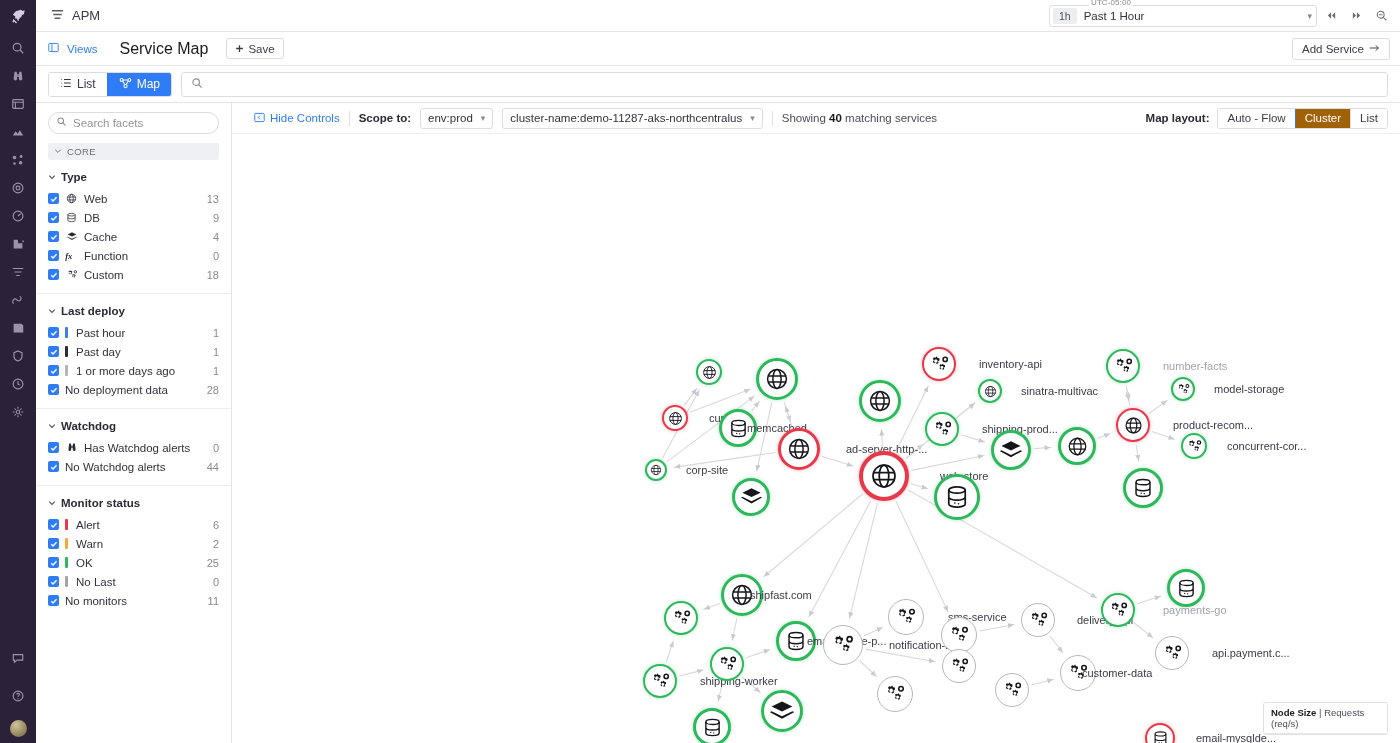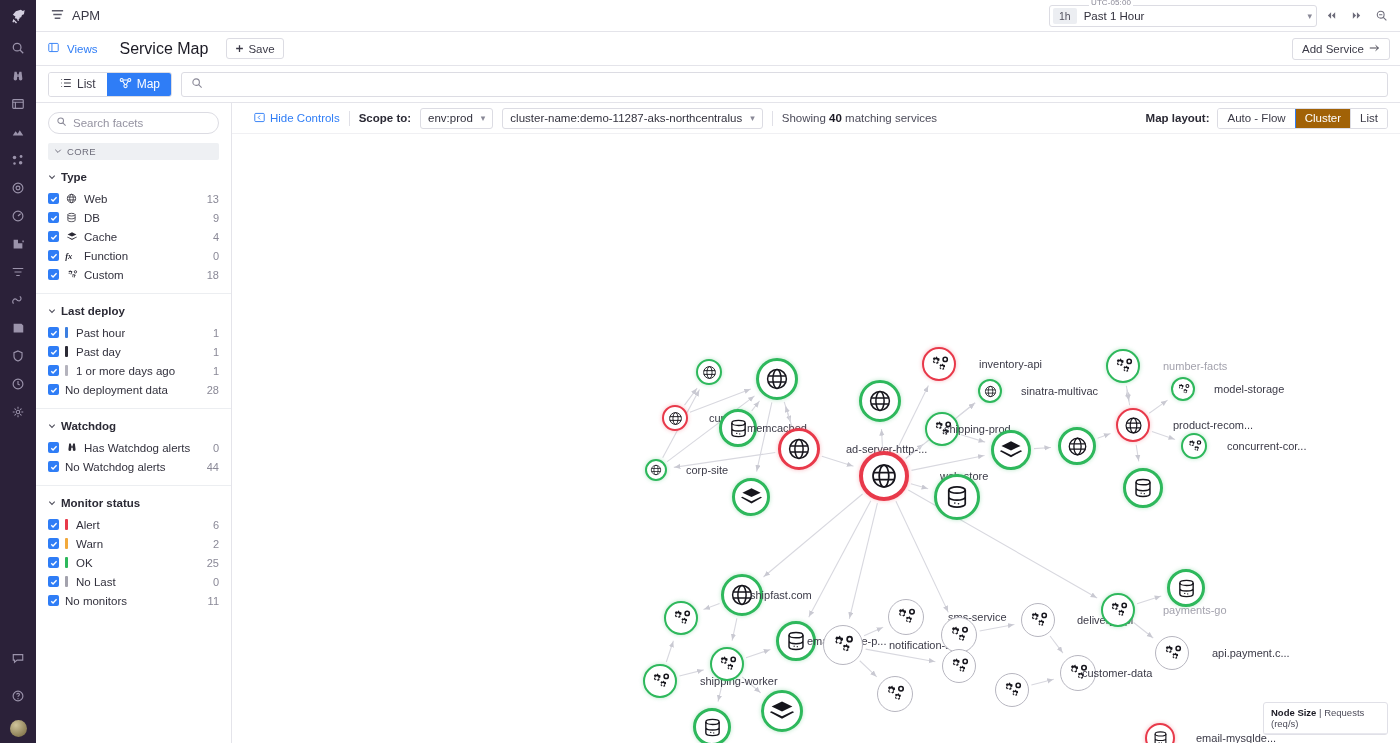--- a/index.html
+++ b/index.html
@@ -863,21 +863,21 @@
               <div class="nlabel" style="left: 789px; top: 257px;">sinatra-multivac</div>
               <div class="node" style="left: 710px; top: 295px; width: 34px; height: 34px; border: 2.89px solid rgb(46, 184, 92); box-shadow: rgba(46, 184, 92, 0.333) 0px 0px 4px;">
                 <span>
                   <svg width="19" height="19" viewBox="0 0 24 24" fill="#16151c">
                     <path d="M8.6 1.7l1 2.1 2.2.35.3 2.35-1.85 1.5.6 2.2-2.1 1.05-1.6-1.6-2.2.7L3.6 8.4l1.25-1.9-1.25-1.9L4.95 2.7l2.2.7 1.45-1.7zM7.4 5.5a2.2 2.2 0 100 4.4 2.2 2.2 0 000-4.4z"></path>
                     <path d="M16.1 10.7l.8 1.75 1.9.3.25 2-1.55 1.25.5 1.85-1.75.9-1.35-1.35-1.85.6-1.05-1.6 1.05-1.6-1.05-1.6 1.05-1.6 1.85.6 1.2-1.5zM15.1 13.8a1.85 1.85 0 100 3.7 1.85 1.85 0 000-3.7z"></path>
                     <circle cx="19.2" cy="5.6" r="2.7" fill="none" stroke="#16151c" stroke-width="1.9"></circle>
                   </svg>
                 </span>
               </div>
-              <div class="nlabel" style="left: 712px; top: 295px;">shipping-prod...</div>
+              <div class="nlabel" style="left: 750px; top: 295px;">shipping-prod...</div>
               <div class="node" style="left: 779px; top: 316px; width: 40px; height: 40px; border: 3.4px solid rgb(46, 184, 92); box-shadow: rgba(46, 184, 92, 0.333) 0px 0px 4px;">
                 <span>
                   <svg width="22" height="20.240000000000002" viewBox="0 0 24 22" fill="#16151c">
                     <path d="M12 1.4l10.4 5L12 11.4 1.6 6.4 12 1.4z"></path>
                     <path d="M1.6 11.2L12 16.2l10.4-5 1.7.85L12 18.8 -.1 12.05l1.7-.85z"></path>
                   </svg>
                 </span>
               </div>
               <div class="node" style="left: 845px; top: 312px; width: 38px; height: 38px; border: 3.23px solid rgb(46, 184, 92); box-shadow: rgba(46, 184, 92, 0.333) 0px 0px 4px;">
                 <span>

